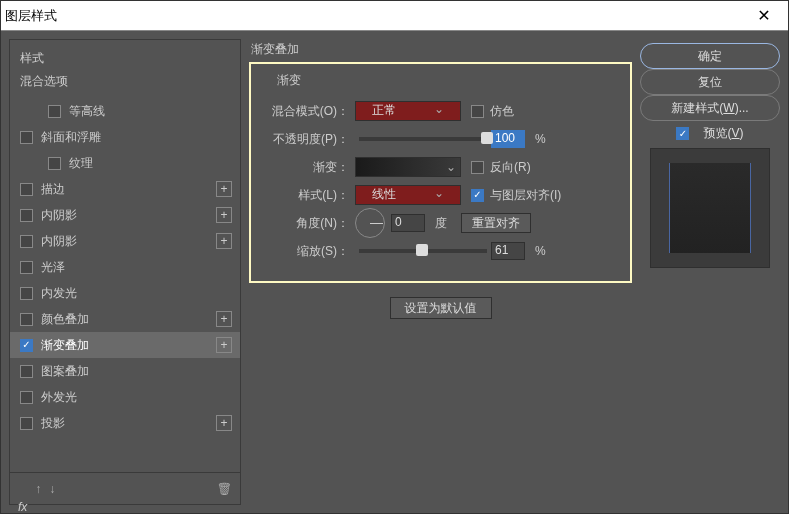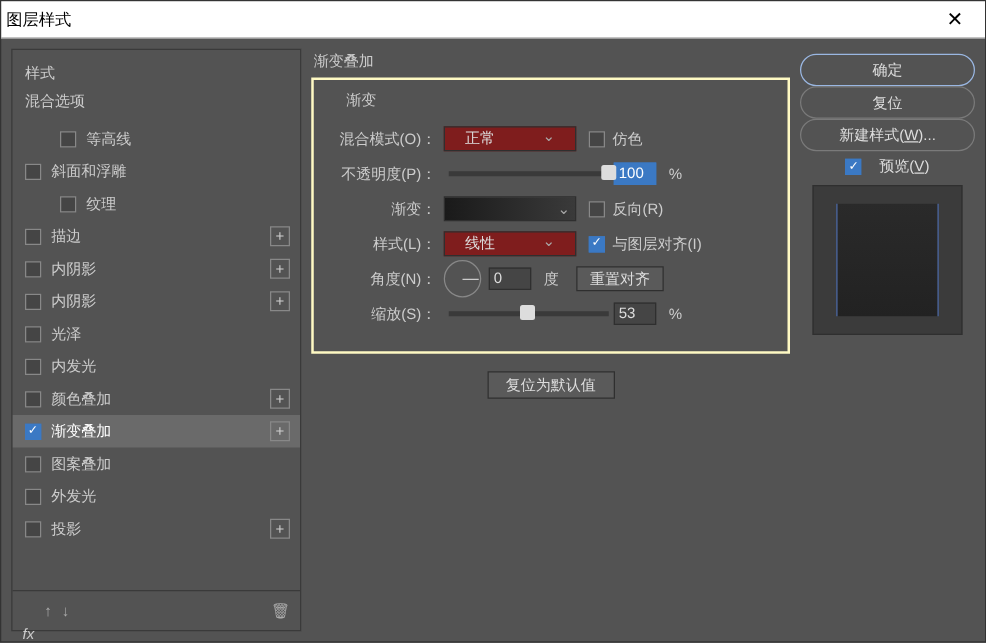--- a/index.html
+++ b/index.html
@@ -194,27 +194,27 @@
           <div class="num-field">0</div>
           <span class="unit">度</span>
           <div class="btn-sm">重置对齐</div>
         </div>
 
         <div class="row">
           <div class="row-label">缩放(S)：</div>
           <div class="slider-track">
             <div class="slider-thumb" style="left:49%"></div>
           </div>
-          <div class="num-field">53</div>
+          <div class="num-field">61</div>
           <span class="unit">%</span>
         </div>
       </div>
 
       <div class="center-buttons">
-        <div class="btn-mid">复位为默认值</div>
+        <div class="btn-mid">设置为默认值</div>
       </div>
     </div>
 
     <div class="right-panel">
       <div class="btn-pill primary">确定</div>
       <div class="btn-pill">复位</div>
       <div class="btn-pill">
         <span>新建样式(<span class="underline">W</span>)...</span>
       </div>
       <div class="preview-row">

